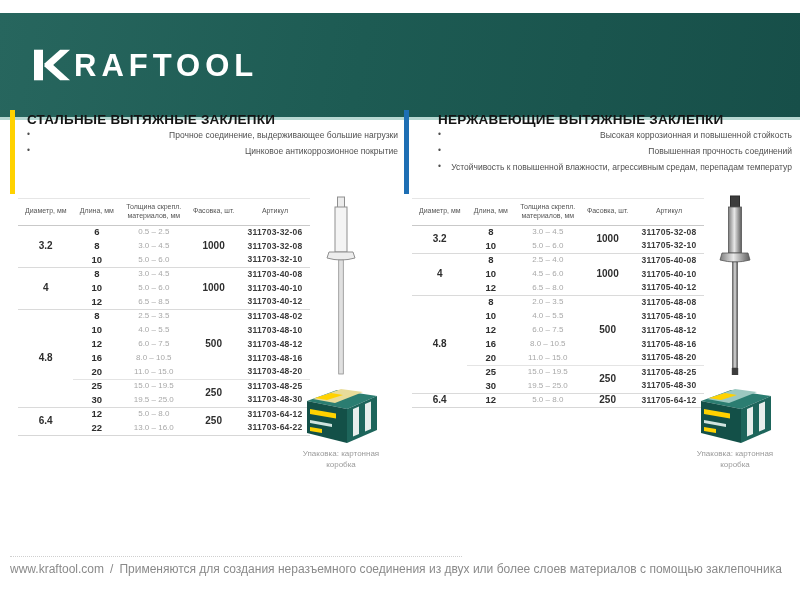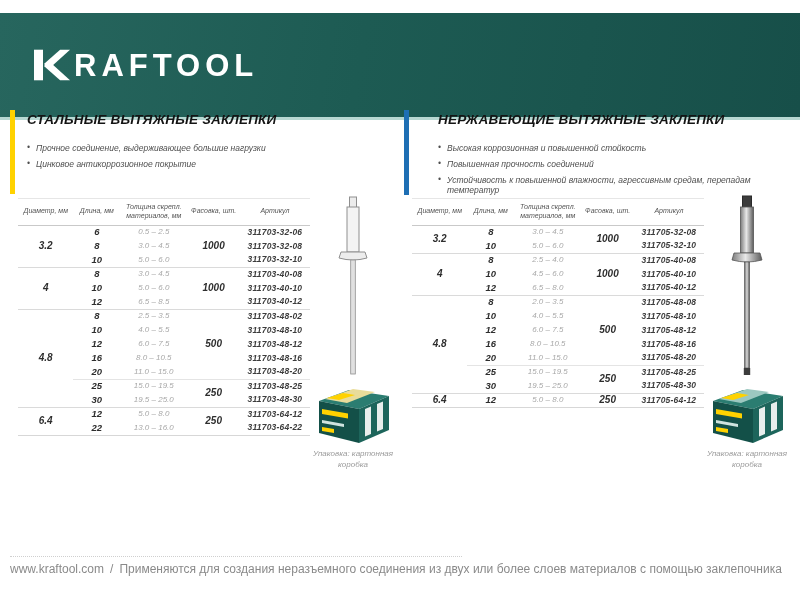--- a/index.html
+++ b/index.html
@@ -8,47 +8,47 @@
 
   
   .banner { position:absolute; top:13px; left:0; width:800px; height:107px;
     background:linear-gradient(100deg,#27665e 0%, #1d5b53 45%, #174f49 100%);
     border-bottom:3px solid #b7d8d2; display:flex; align-items:center; }
   .logo { display:flex; align-items:center; margin-left:34px; gap:4px; }
   .logo-k { display:block; }
   .logo-text { color:#fff; font-size:31px; font-weight:bold; letter-spacing:5px; line-height:1; }
 
   
-  .section { position:absolute; top:110px; width:388px;font-style:italic; }
+  .section { position:absolute; top:110px; width:388px; }
   .section.left  { left:10px; }
   .section.right { left:404px; }
   .sec-head { border-left:5px solid #ffd200; padding-left:12px; min-height:84px; }
   .section.right .sec-head { border-left-color:#1e6fb4;padding-left:29px; }
   .sec-title { font-size:13.5px; font-weight:bold; color:#141414; letter-spacing:0.2px; padding-top:2px; }
-  .bullets { list-style:none; margin-top:16px; }
+  .bullets { list-style:none; margin-top:3px;text-align:right; }
   .bullets li { font-size:8.5px; color:#4f4f4f; margin-bottom:6px; padding-left:9px; position:relative; }
   .bullets li::before { content:"•"; position:absolute; left:0; top:-1px; color:#4f4f4f; }
 
   
   .table-wrap { position:absolute; top:88px; left:8px; width:292px; }
   table { width:100%; border-collapse:collapse; border-bottom:1px solid #d7d7d7; }
   th { font-size:7px; font-weight:normal; color:#555; padding:4px 1px; line-height:1.25;
        border-top:1px solid #e6e6e6; border-bottom:1px solid #c9c9c9; text-align:center; vertical-align:middle; }
   td { text-align:center; vertical-align:middle; padding:1px 1px; height:14px; line-height:1.05; }
   .c-dia  { font-size:10px; font-weight:bold; color:#2e2e2e; }
   .c-len  { font-size:9.5px; font-weight:bold; color:#2e2e2e; }
   .c-thk  { font-size:8px; color:#a8a8a8; }
   .c-pack { font-size:10px; font-weight:bold; color:#2e2e2e; }
   .c-art  { font-size:8.5px; font-weight:600; color:#3c3c3c; letter-spacing:0.2px; }
   tr.g-start td { border-top:1px solid #dadada; }
   tr.p-start td { border-top:1px solid #e4e4e4; }
   col.w-dia {width:19%;} col.w-len {width:16%;} col.w-thk {width:23%;} col.w-pack {width:18%;} col.w-art {width:24%;}
 
   
-  .media { position:absolute; top:82px; right:0; width:90px; text-align:center; }
+  .media { position:absolute; top:82px; right:12px; width:90px; text-align:center; }
   .rivet { display:block; margin:0 auto; }
   .boximg { display:block; margin:6px auto 0; }
   .pack-caption { font-size:8px; color:#9b9b9b; line-height:1.35; margin-top:3px; }
 
   
   .footer { position:absolute; left:10px; top:556px; width:452px; border-top:1px dotted #cfcfcf; padding-top:5px;
             font-size:12px; color:#8a8a8a; white-space:nowrap; }
   .footer a { color:#8a8a8a; text-decoration:none; }
   .footer .sep { margin:0 6px; }
 </style>

